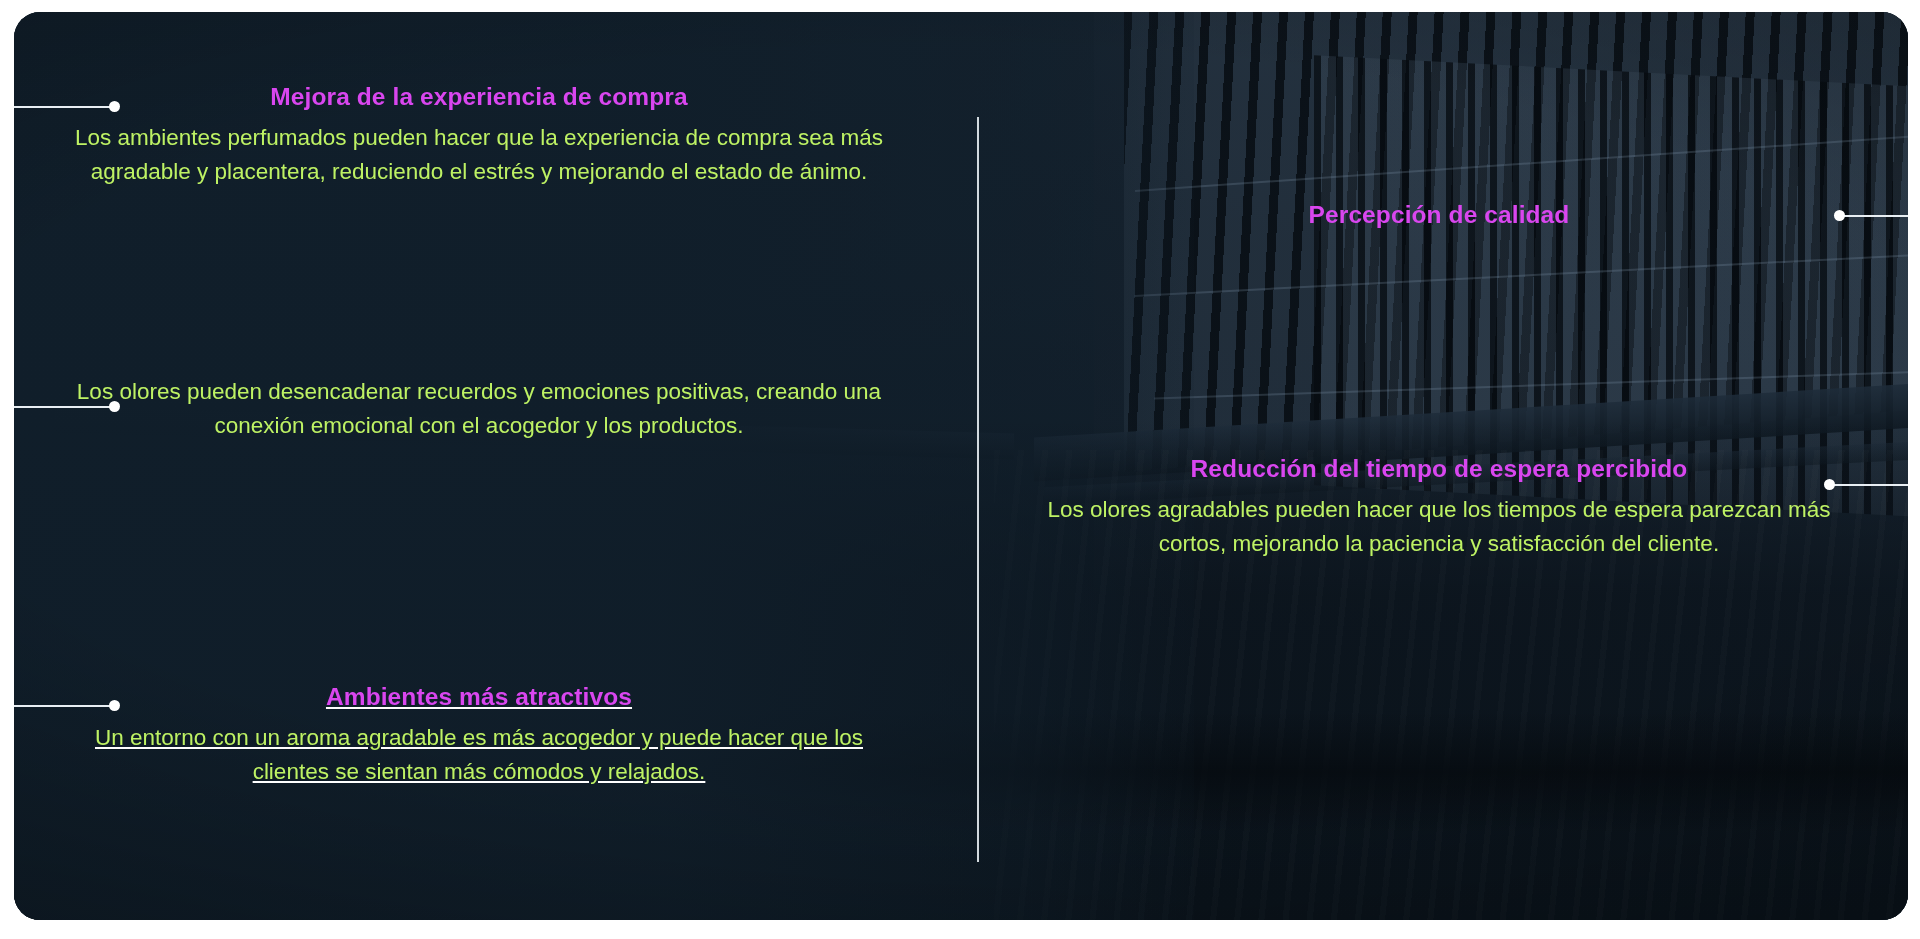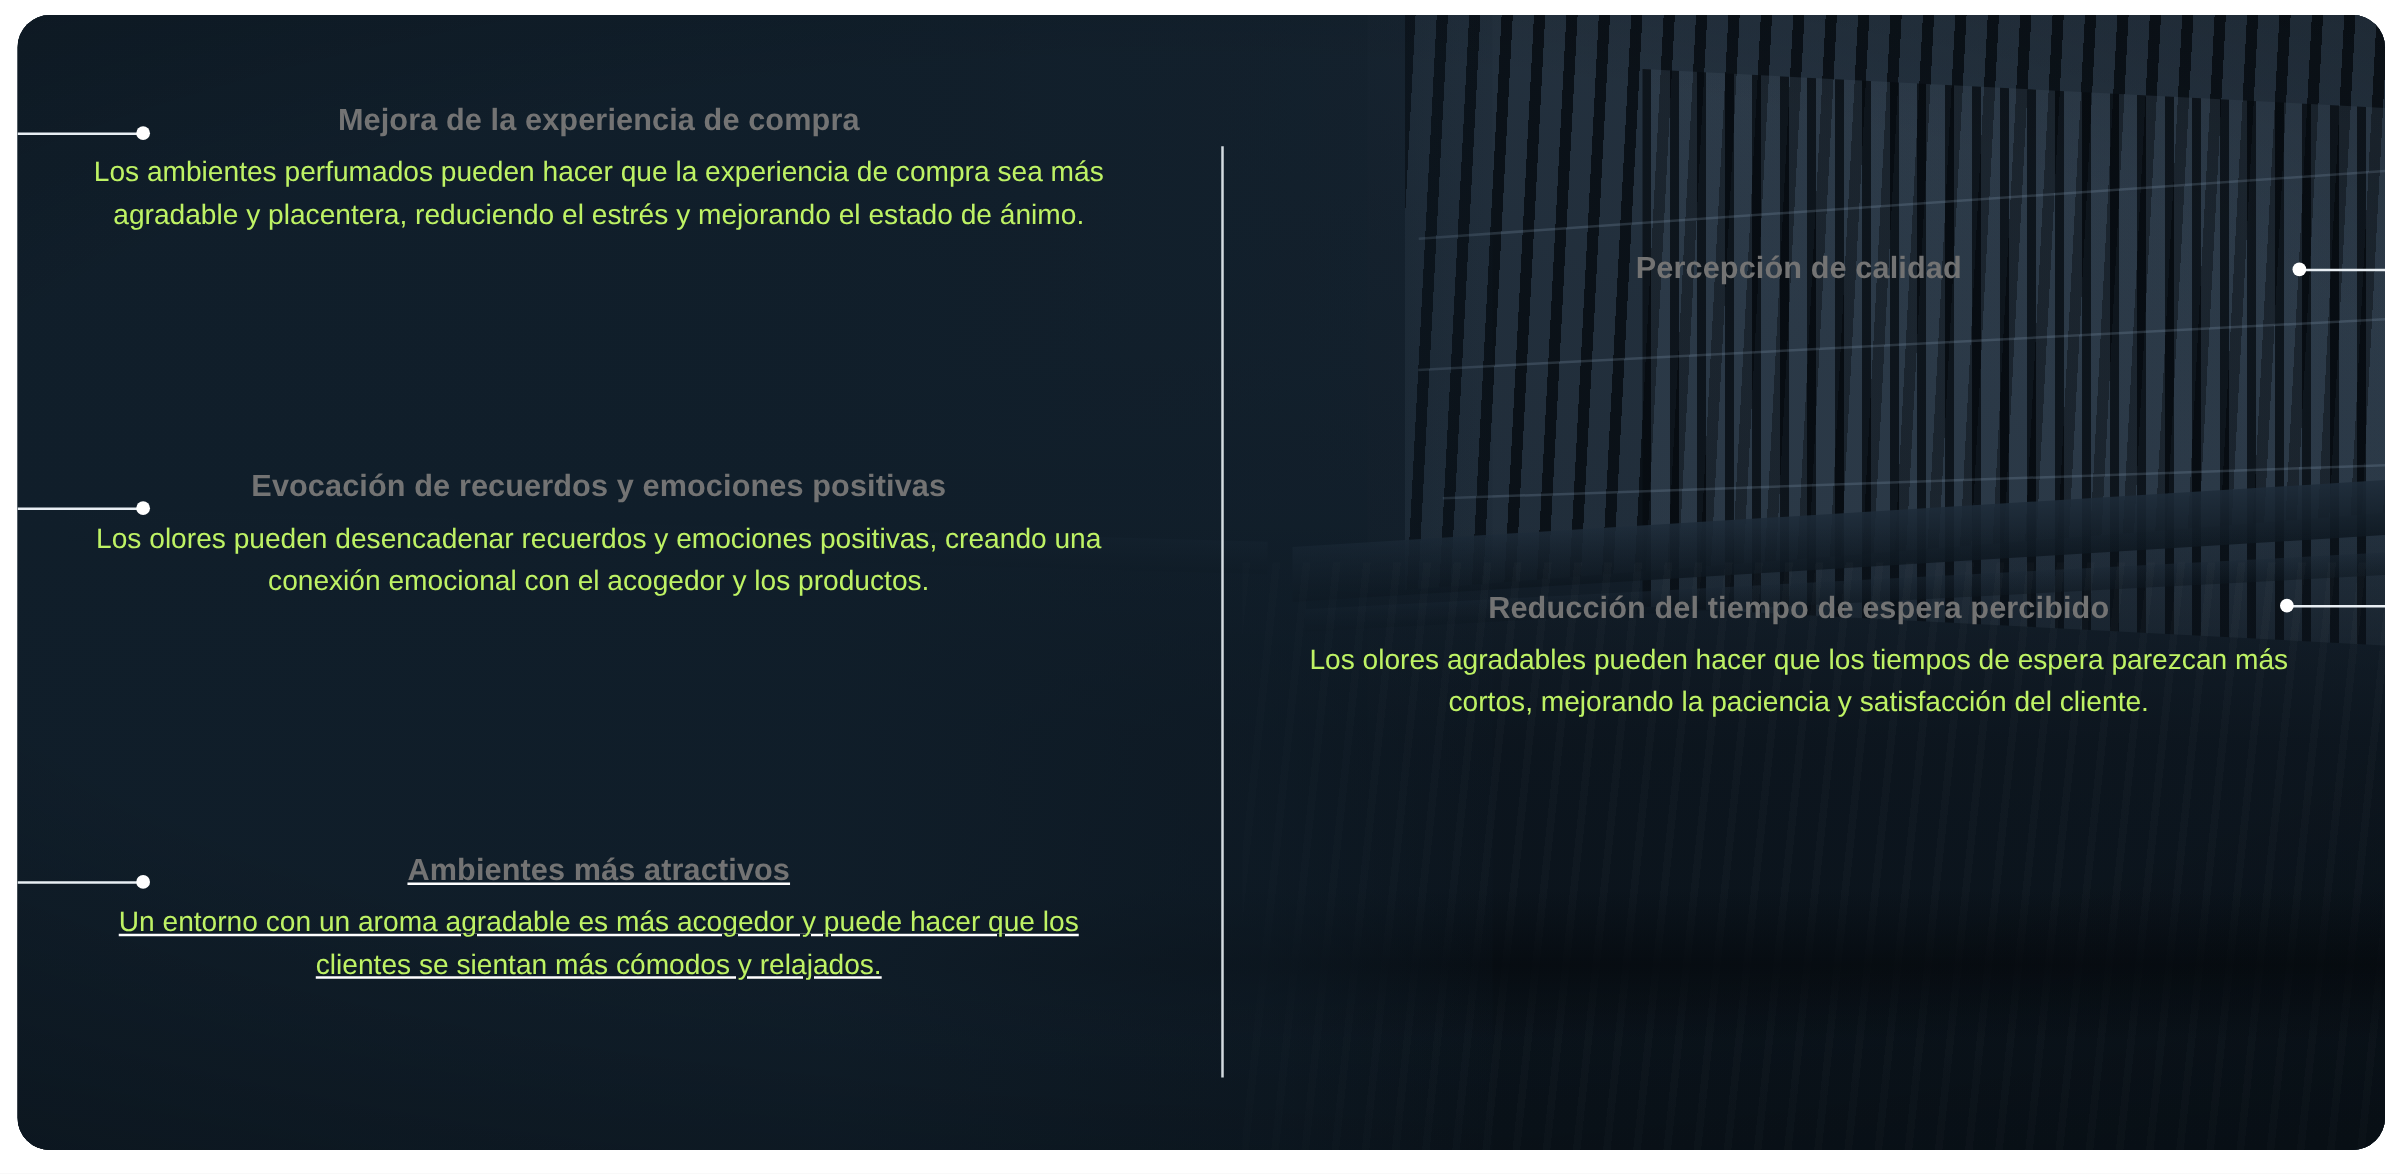--- a/index.html
+++ b/index.html
@@ -150,37 +150,37 @@
   .item {
     position: absolute;
     text-align: center;
     color: #ffffff;
   }
   .item h3 {
     margin: 0 0 10px 0;
     font-size: 24.5px;
     font-weight: 700;
     letter-spacing: .1px;
-    color: #737373;
+    color: #d946ef;
     line-height: 1.2;
   }
   .item p {
     margin: 0;
     font-size: 22.5px;
     font-weight: 400;
     line-height: 1.51;
     color: #bef264;
   }
 
   .left-1  { left: 60px;  top: 70px;  width: 810px; }
   .left-2  { left: 60px;  top: 363px; width: 810px; }
   .left-3  { left: 60px;  top: 670px; width: 810px; text-decoration: underline; }
 
   .right-1 { left: 1005px; top: 188px; width: 840px; }
-  .right-2 { left: 1005px; top: 460px; width: 840px; }
+  .right-2 { left: 1005px; top: 442px; width: 840px; }
 </style>
 </head>
 <body>
 
 <div class="canvas">
   <div class="panel">
 
     <div class="bg">
       <div class="bg-sky"></div>
       <div class="fins"></div>
@@ -218,21 +218,20 @@
 
     <div class="conn" style="left:1818px; top:472px; width:80px;"></div>
     <div class="dot" style="left:1810px; top:467px;"></div>
 
     <div class="item left-1">
       <h3>Mejora de la experiencia de compra</h3>
       <p>Los ambientes perfumados pueden hacer que la experiencia de compra sea más agradable y placentera, reduciendo el estrés y mejorando el estado de ánimo.</p>
     </div>
 
     <div class="item left-2">
-      <h3>Evocación de recuerdos y emociones positivas</h3>
       <p>Los olores pueden desencadenar recuerdos y emociones positivas, creando una conexión emocional con el acogedor y los productos.</p>
     </div>
 
     <div class="item left-3">
       <h3>Ambientes más atractivos</h3>
       <p>Un entorno con un aroma agradable es más acogedor y puede hacer que los clientes se sientan más cómodos y relajados.</p>
     </div>
 
     <div class="item right-1">
       <h3>Percepción de calidad</h3>

